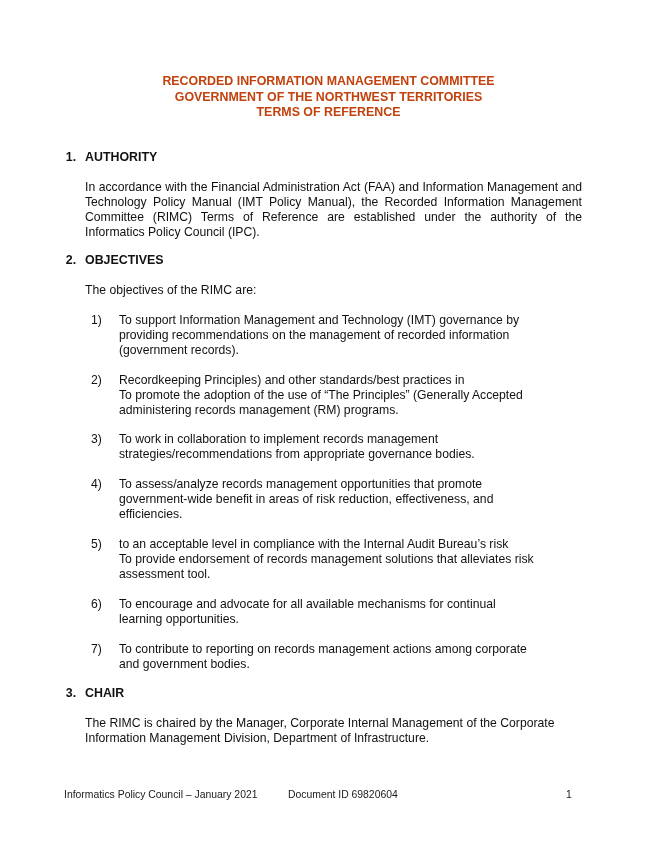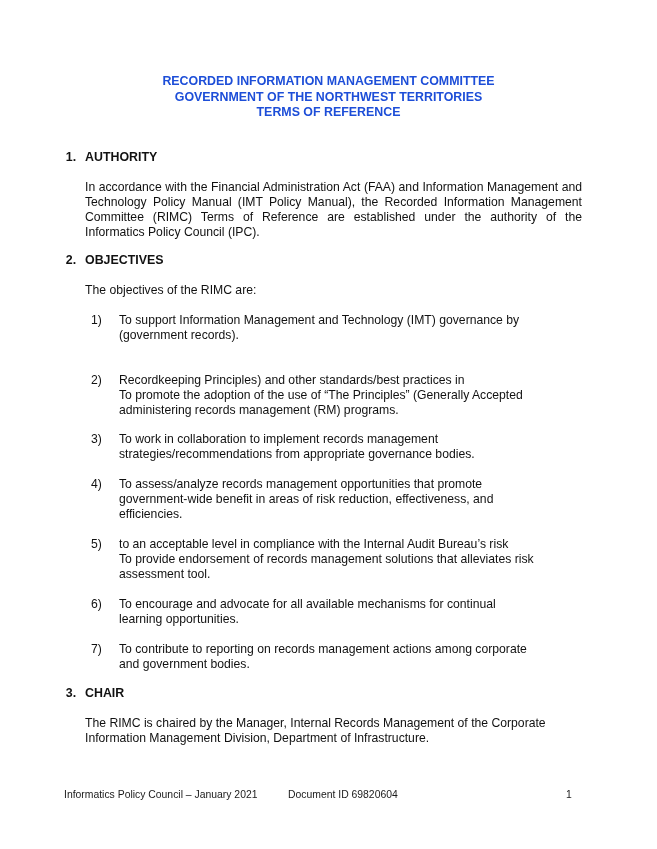--- a/index.html
+++ b/index.html
@@ -19,21 +19,21 @@
     }
     .title-block {
       position: absolute;
       top: 74px;
       left: 0;
       width: 657px;
       text-align: center;
       font-weight: bold;
       font-size: 12.4px;
       line-height: 15.5px;
-      color: #1d4ed8;
+      color: #c2410c;
     }
     .title-block div { white-space: nowrap; }
     .section-heading {
       position: absolute;
       left: 57px;
       font-weight: bold;
       font-size: 12.4px;
       white-space: nowrap;
       text-align: center;
     }
@@ -105,20 +105,21 @@
 
   <div class="section-heading" style="top:253px;">
     <span class="num">2.</span><span>OBJECTIVES</span>
   </div>
   <div class="para" style="top:283px;">The objectives of the RIMC are:</div>
 
   <div class="list-item" style="top:313px;">
     <span class="num">1)</span>
     <span class="text">
       <div>To support Information Management and Technology (IMT) governance by</div>
+      <div>providing recommendations on the management of recorded information</div>
       <div>(government records).</div>
     </span>
   </div>
 
   <div class="list-item" style="top:373px;">
     <span class="num">2)</span>
     <span class="text">
       <div>Recordkeeping Principles) and other standards/best practices in</div>
       <div>To promote the adoption of the use of “The Principles” (Generally Accepted</div>
       <div>administering records management (RM) programs.</div>
@@ -164,21 +165,21 @@
     <span class="text">
       <div>To contribute to reporting on records management actions among corporate</div>
       <div>and government bodies.</div>
     </span>
   </div>
 
   <div class="section-heading" style="top:686px;">
     <span class="num">3.</span><span>CHAIR</span>
   </div>
   <div class="para" style="top:716px; width:520px;">
-    <div style="white-space:nowrap;">The RIMC is chaired by the Manager, Internal Records Management of the Corporate</div>
+    <div style="white-space:nowrap;">The RIMC is chaired by the Manager, Corporate Internal Management of the Corporate</div>
     <div style="white-space:nowrap;">Information Management Division, Department of Infrastructure.</div>
   </div>
 
   <div class="footer">
     <span>Informatics Policy Council – January 2021</span>
     <span class="doc-id">Document ID 69820604</span>
   </div>
   <div class="page-num">1</div>
 
 </div>

